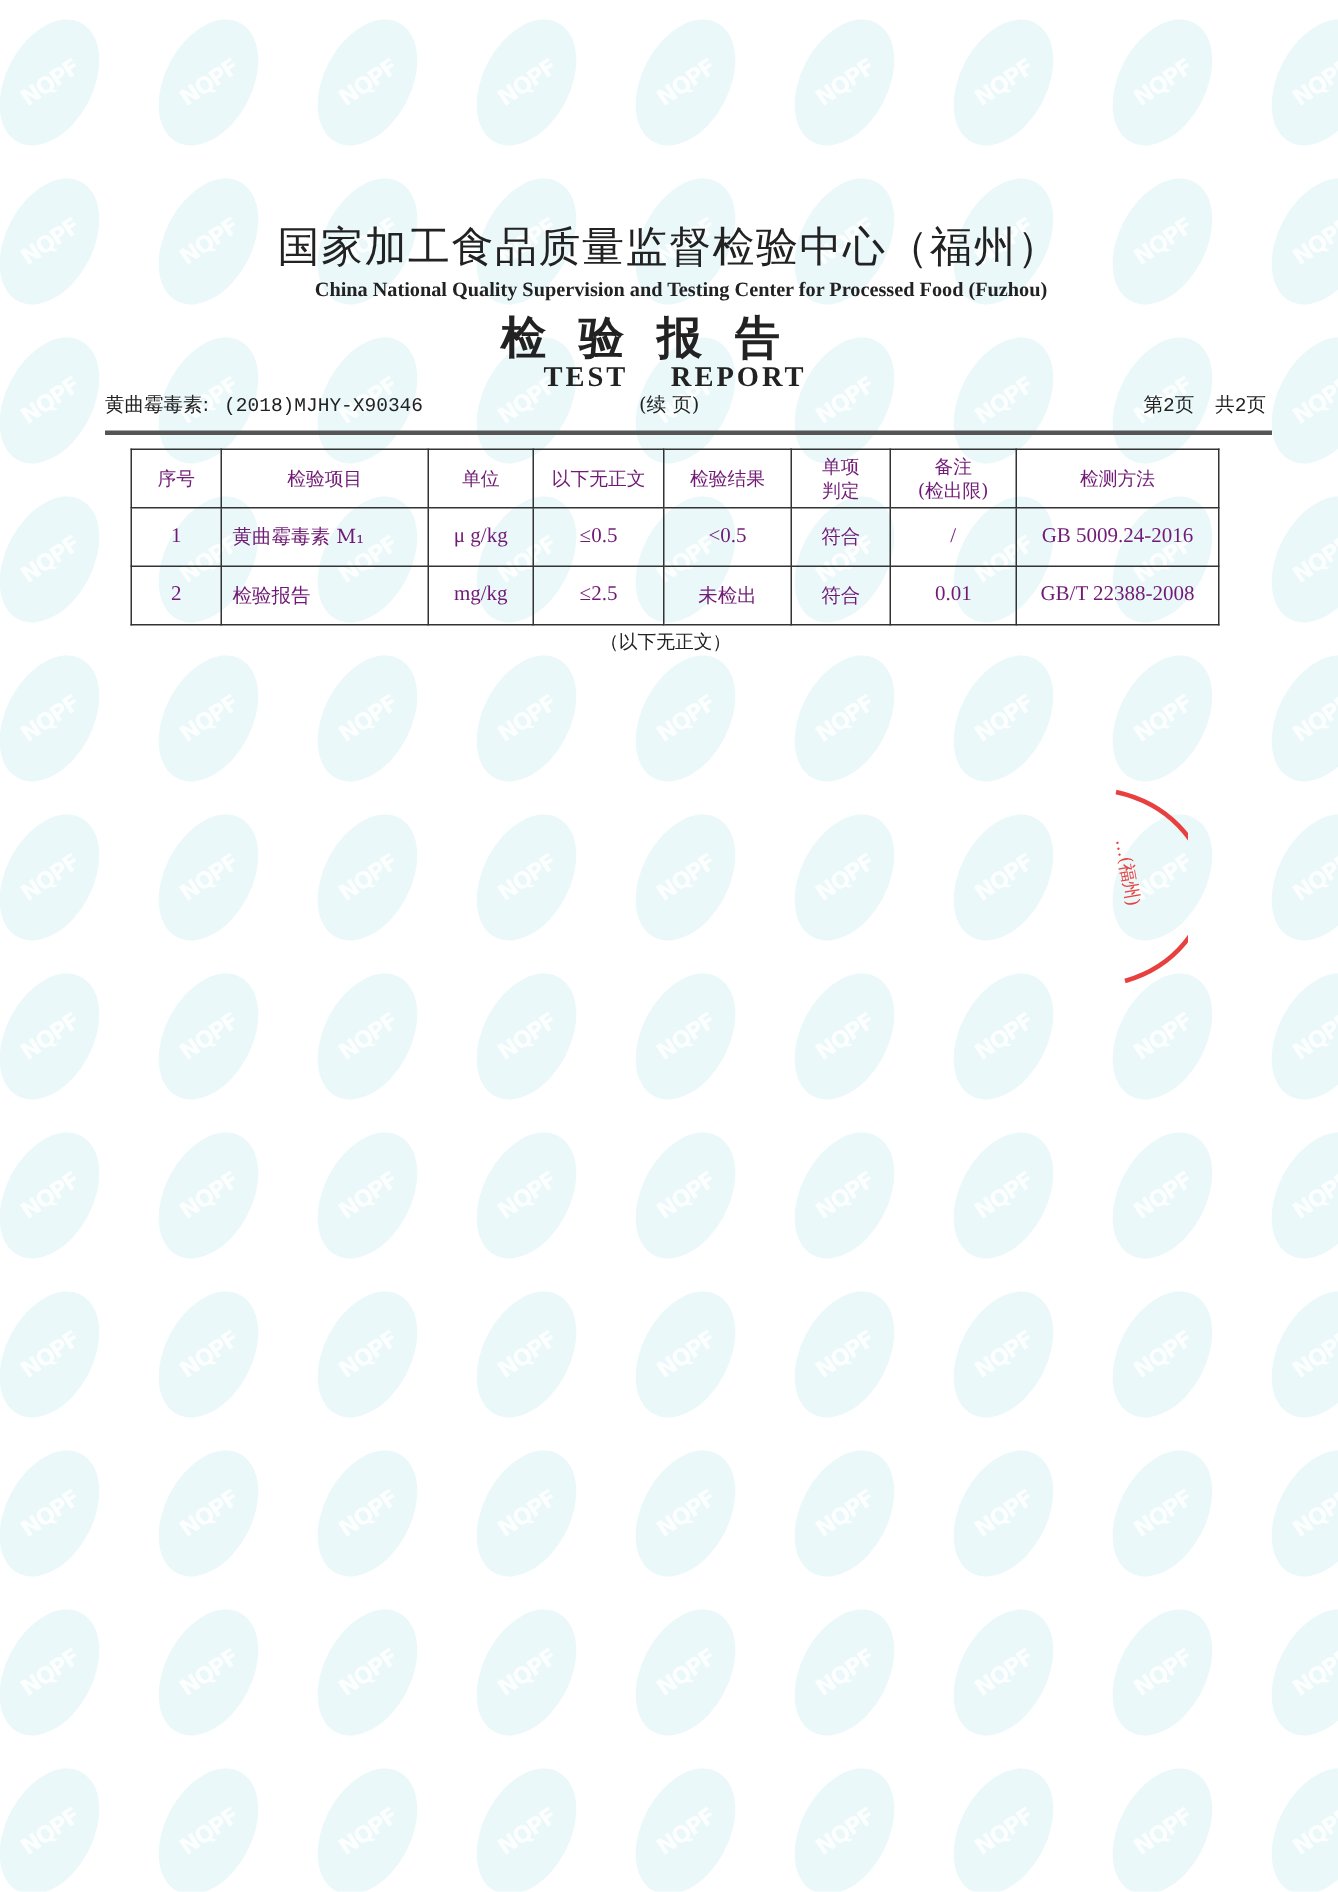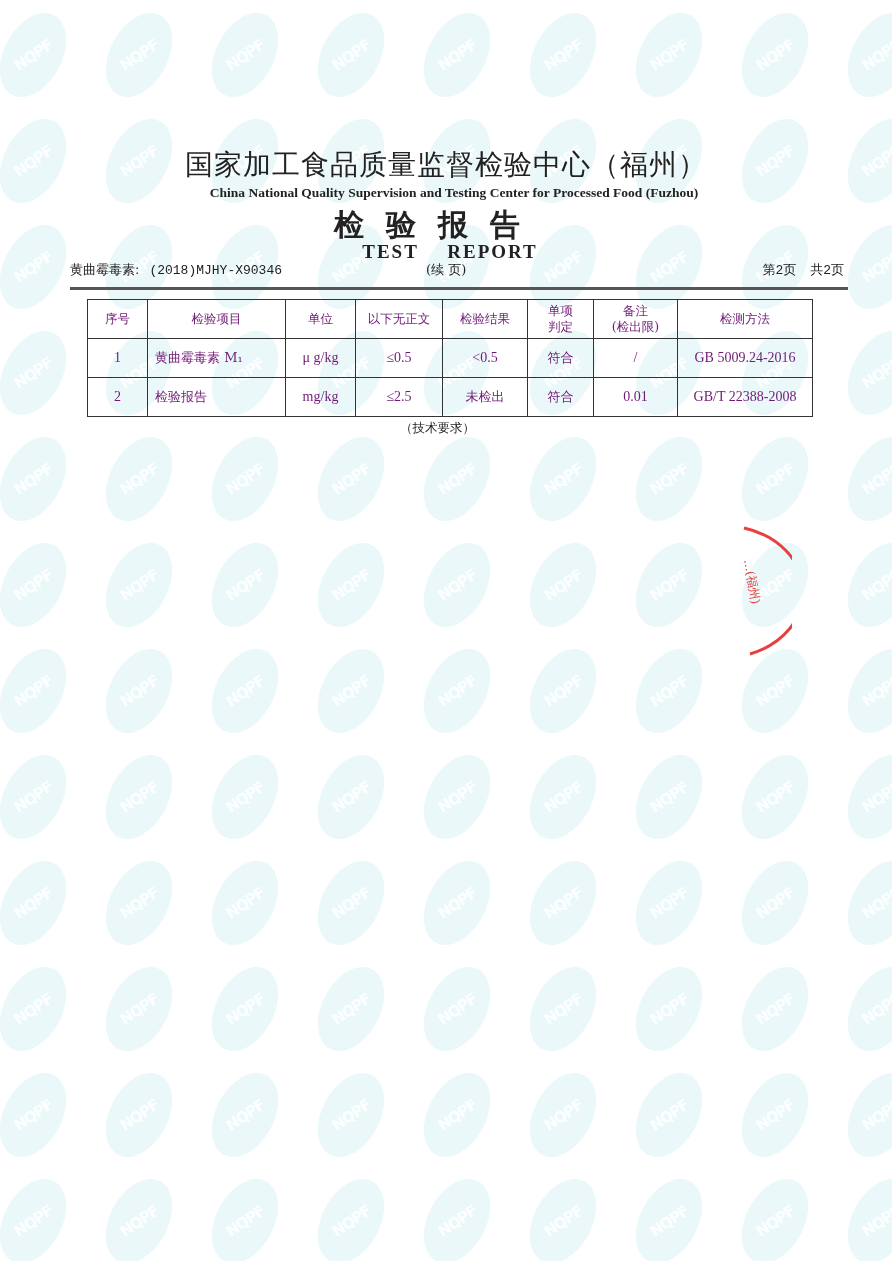--- a/index.html
+++ b/index.html
@@ -448,19 +448,19 @@
         <td class="num">mg/kg</td>
         <td class="num">≤2.5</td>
         <td>未检出</td>
         <td>符合</td>
         <td class="num">0.01</td>
         <td class="num">GB/T 22388-2008</td>
       </tr>
     </tbody>
   </table>
 
-  <div class="end-note">（技术要求）</div>
+  <div class="end-note">（以下无正文）</div>
 
   <svg class="stamp" viewBox="0 0 70 140">
     <path d="M 2 8 A 80 66 0 0 1 8 134" fill="none" stroke="#e8403f" stroke-width="3" transform="translate(20,0)"></path>
     <text x="22" y="40" fill="#e8403f" font-size="12" font-family="DejaVu Serif, serif" transform="rotate(80 22 40)">…(福州)</text>
   </svg>
 </div>
 
 </body></html>

